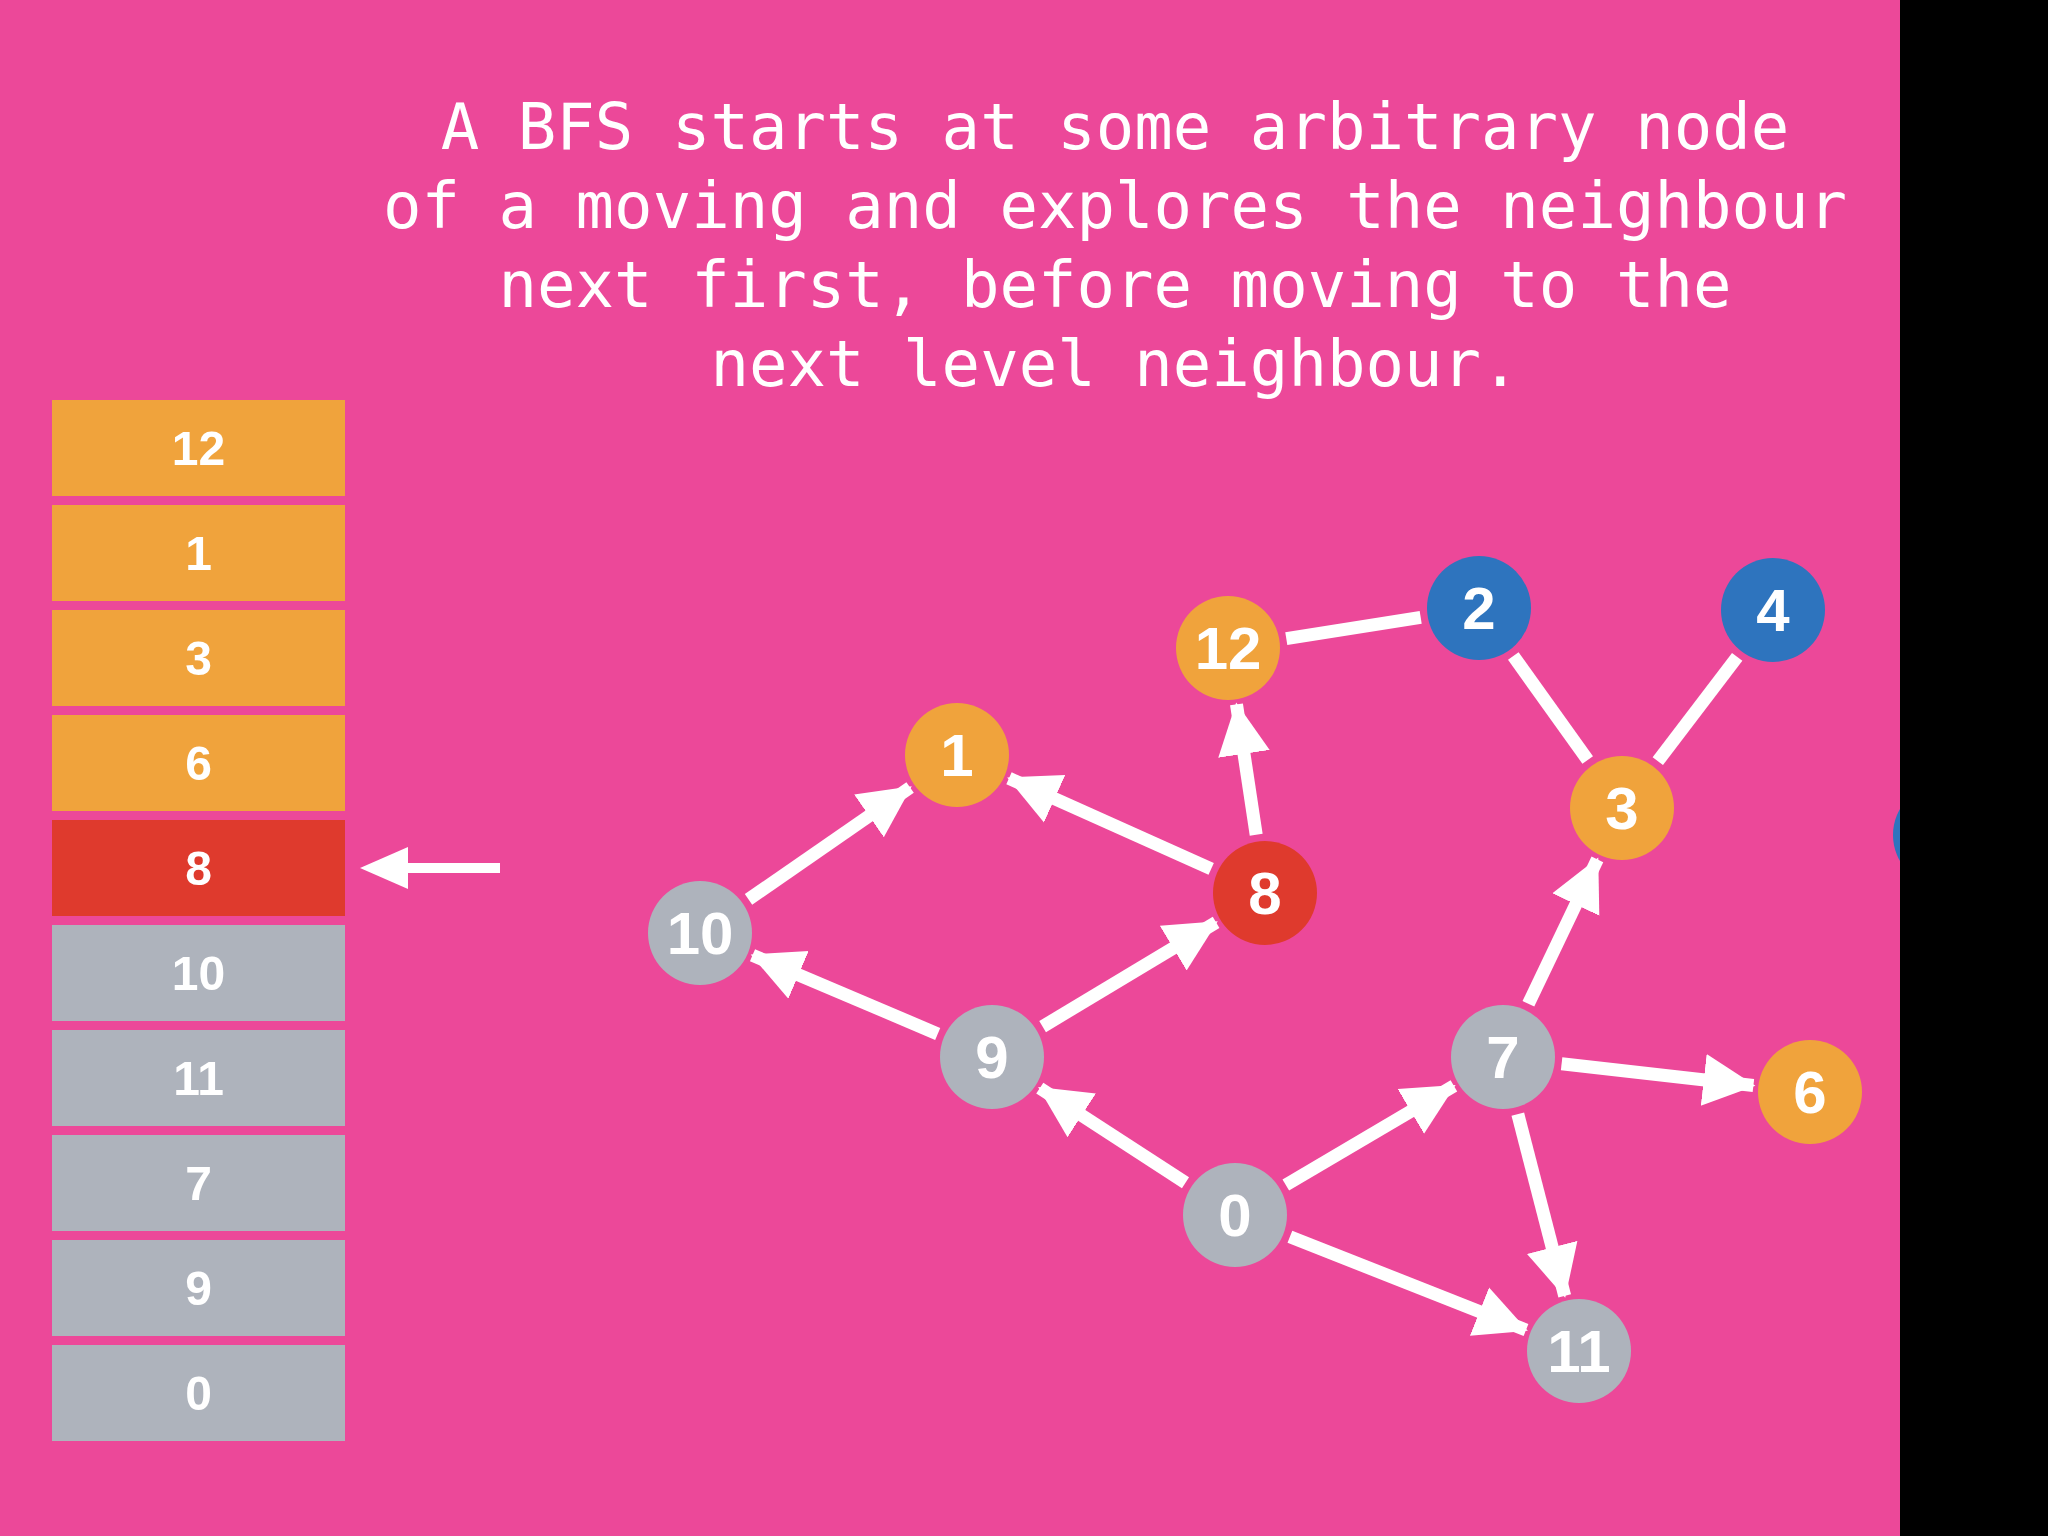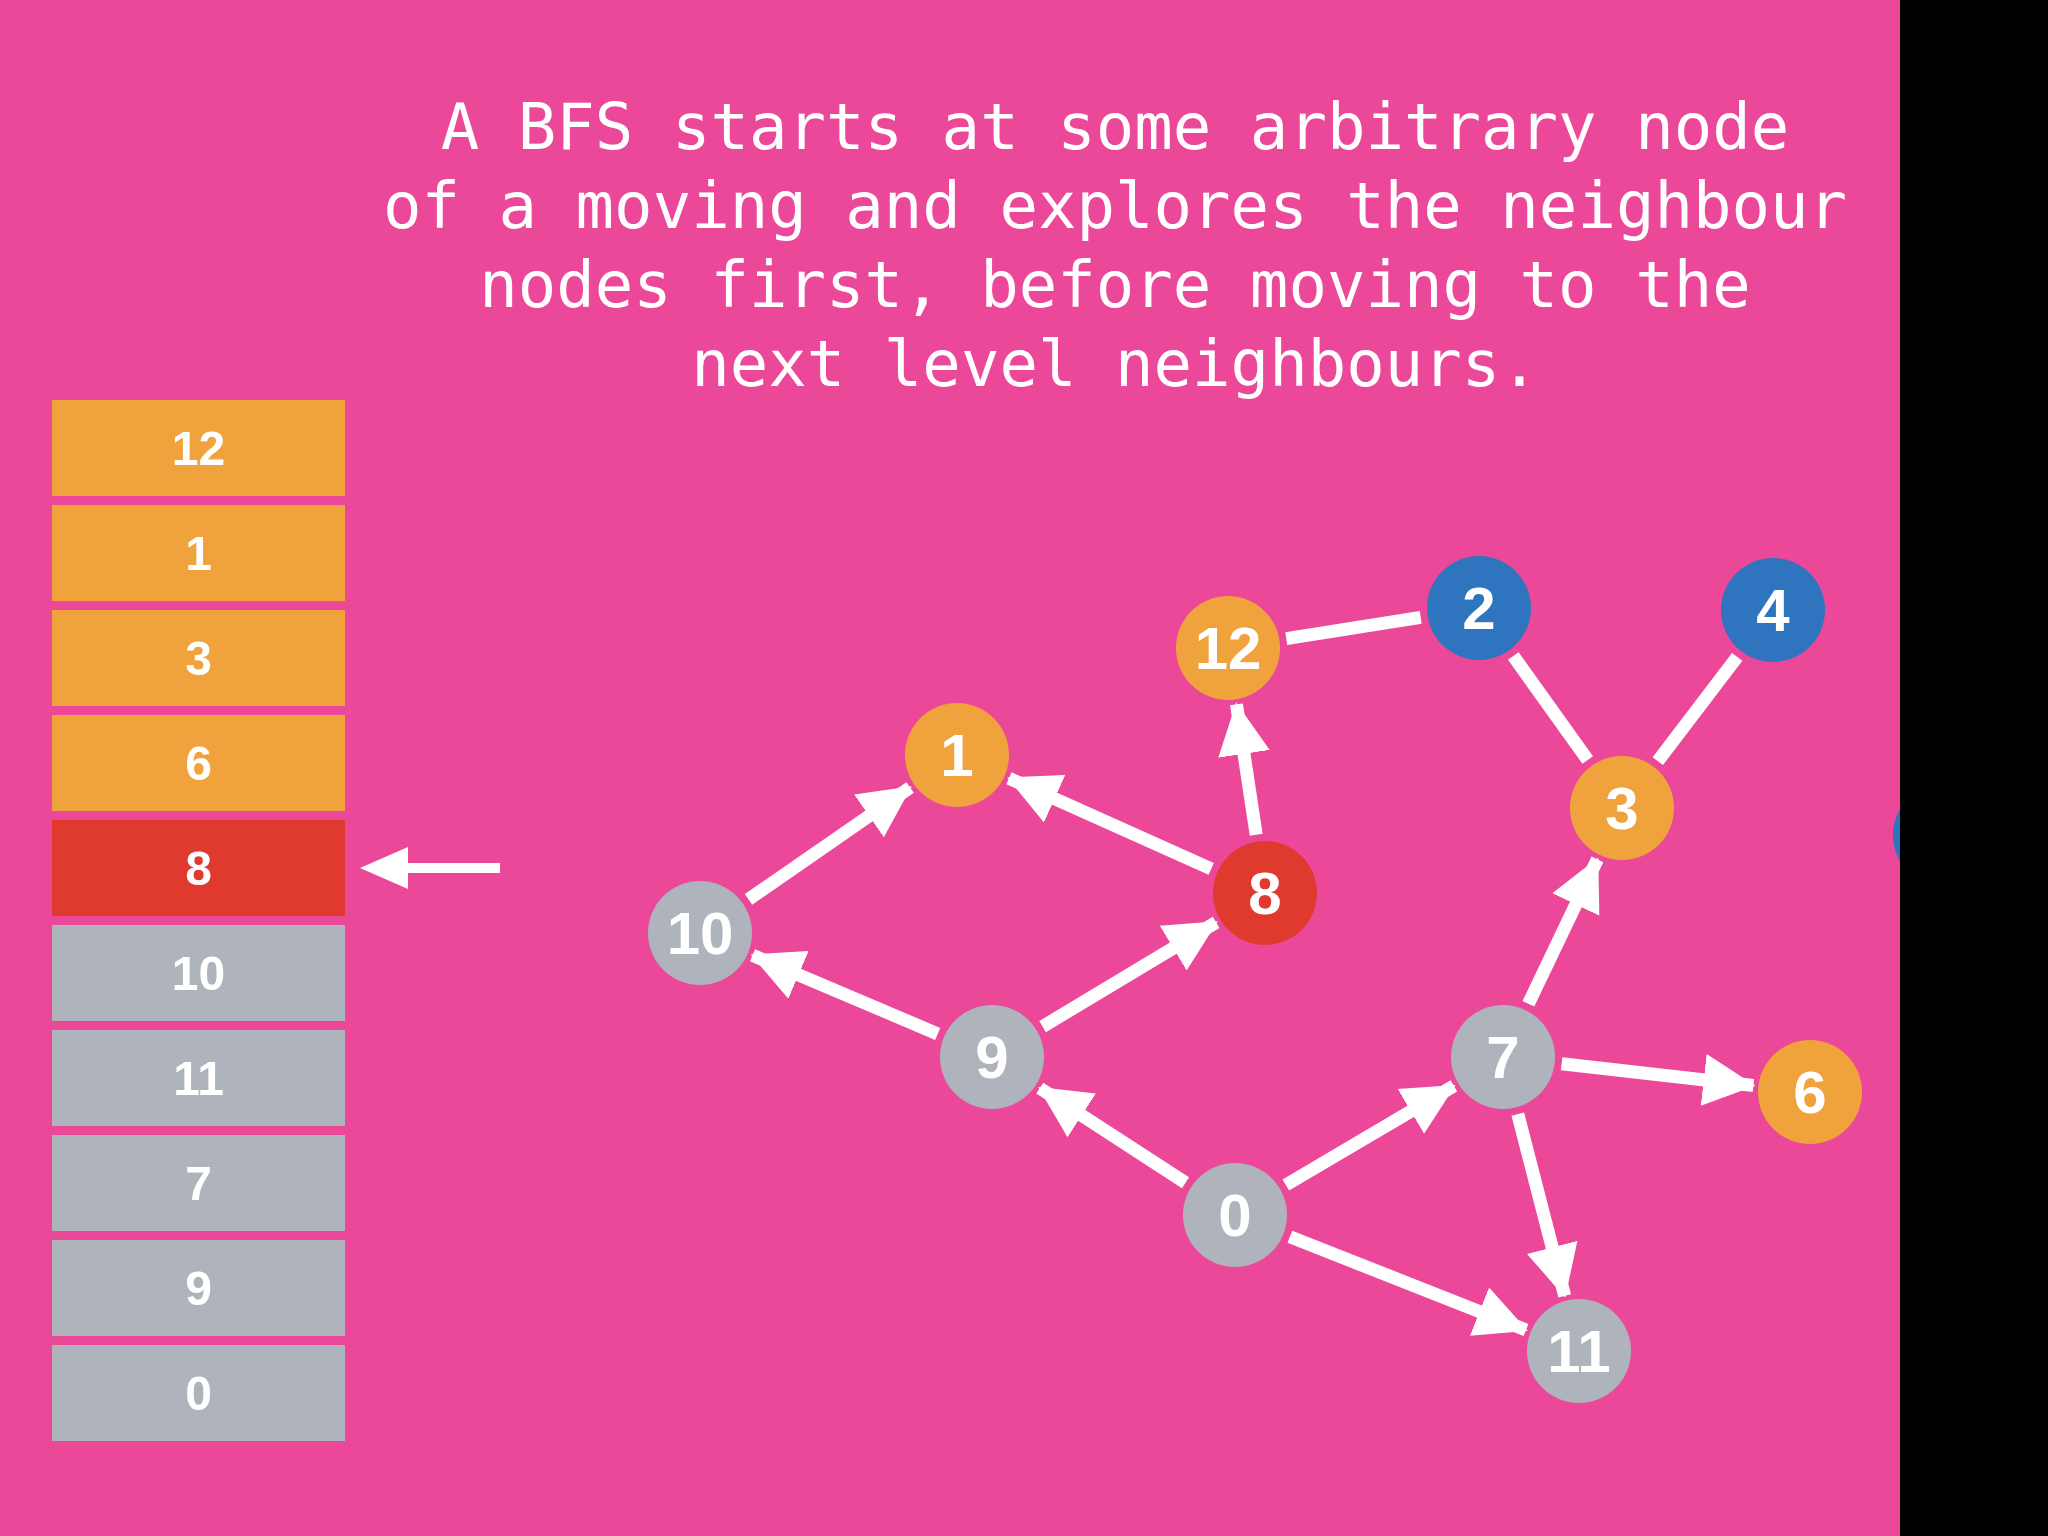--- a/index.html
+++ b/index.html
@@ -30,22 +30,22 @@
   }
 </style>
 </head>
 <body>
 
 <div class="slide">
 
   <div class="title">
       <div>A BFS starts at some arbitrary node</div>
       <div>of a moving and explores the neighbour</div>
-      <div>nodes first, before moving to the</div>
-      <div>next level neighbours.</div>
+      <div>next first, before moving to the</div>
+      <div>next level neighbour.</div>
     </div>
 
   <div class="queue">
       <div class="queue-cell" style="background: rgb(240, 163, 60);">
         <span>12</span>
       </div>
       <div class="queue-cell" style="background: rgb(240, 163, 60);">
         <span>1</span>
       </div>
       <div class="queue-cell" style="background: rgb(240, 163, 60);">

